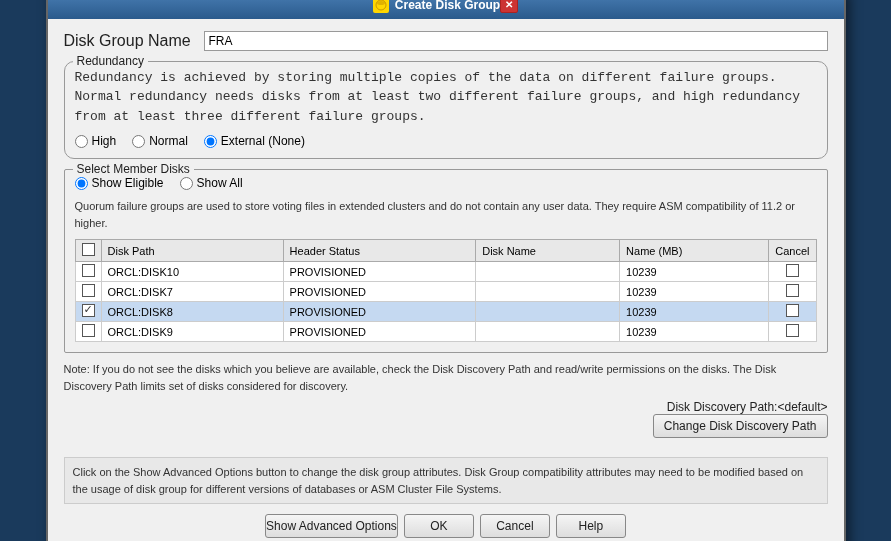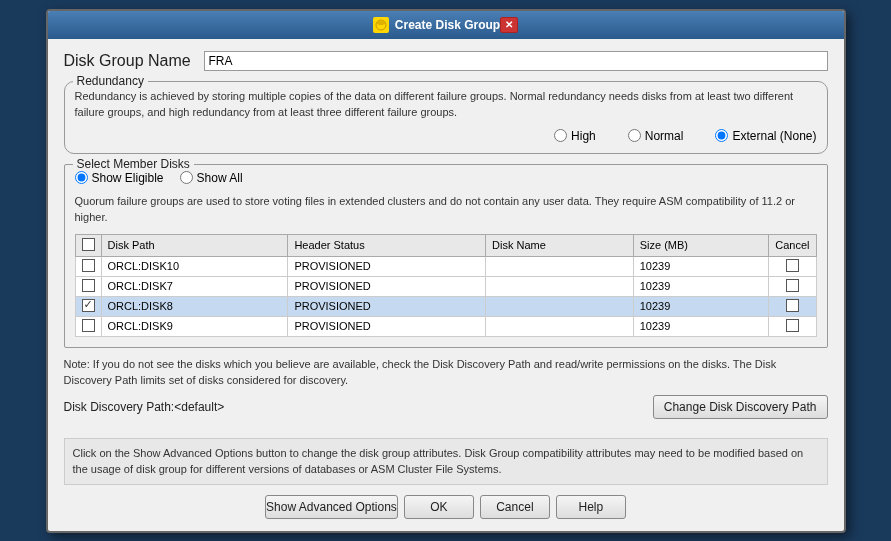--- a/index.html
+++ b/index.html
@@ -114,32 +114,32 @@
       top: -8px;
       left: 8px;
       background: #f0f0f0;
       padding: 0 4px;
       font-size: 12px;
       color: #222;
       font-weight: normal;
     }
 
     .group-box-desc {
-      font-size: 11px;
+      font-size: 13px;
       color: #333;
       line-height: 1.5;
       margin-bottom: 8px;
       margin-top: 0;
+      font-family: Liberation Mono, monospace;
     }
 
     .radio-row {
       display: flex;
       align-items: center;
-      gap: 32px;
-      justify-content: flex-end;
+      gap: 16px;
     }
 
     .radio-item {
       display: flex;
       align-items: center;
       gap: 4px;
       font-size: 12px;
     }
 
     .radio-input {
@@ -219,23 +219,24 @@
 
     .note-section {
       font-size: 11px;
       color: #333;
       line-height: 1.5;
       margin-bottom: 6px;
     }
 
     .discovery-row {
       display: flex;
-      align-items: center;
+      align-items: flex-end;
       justify-content: space-between;
       margin-bottom: 19px;
+      flex-direction: column;
     }
 
     .discovery-path-text {
       font-size: 12px;
       color: #222;
     }
 
     .bottom-note {
       font-size: 11px;
       color: #333;
@@ -368,21 +369,21 @@
 
       <table class="disk-table">
         <thead>
           <tr>
             <th class="th-checkbox">
               <div class="header-checkbox"></div>
             </th>
             <th>Disk Path</th>
             <th>Header Status</th>
             <th>Disk Name</th>
-            <th>Size (MB)</th>
+            <th>Name (MB)</th>
             <th>Cancel</th>
           </tr>
         </thead>
         <tbody id="disk-tbody">
         <tr>
               <td class="td-checkbox"><div class="checkbox-custom"></div></td>
               <td>ORCL:DISK10</td>
               <td>PROVISIONED</td>
               <td></td>
               <td>10239</td>

